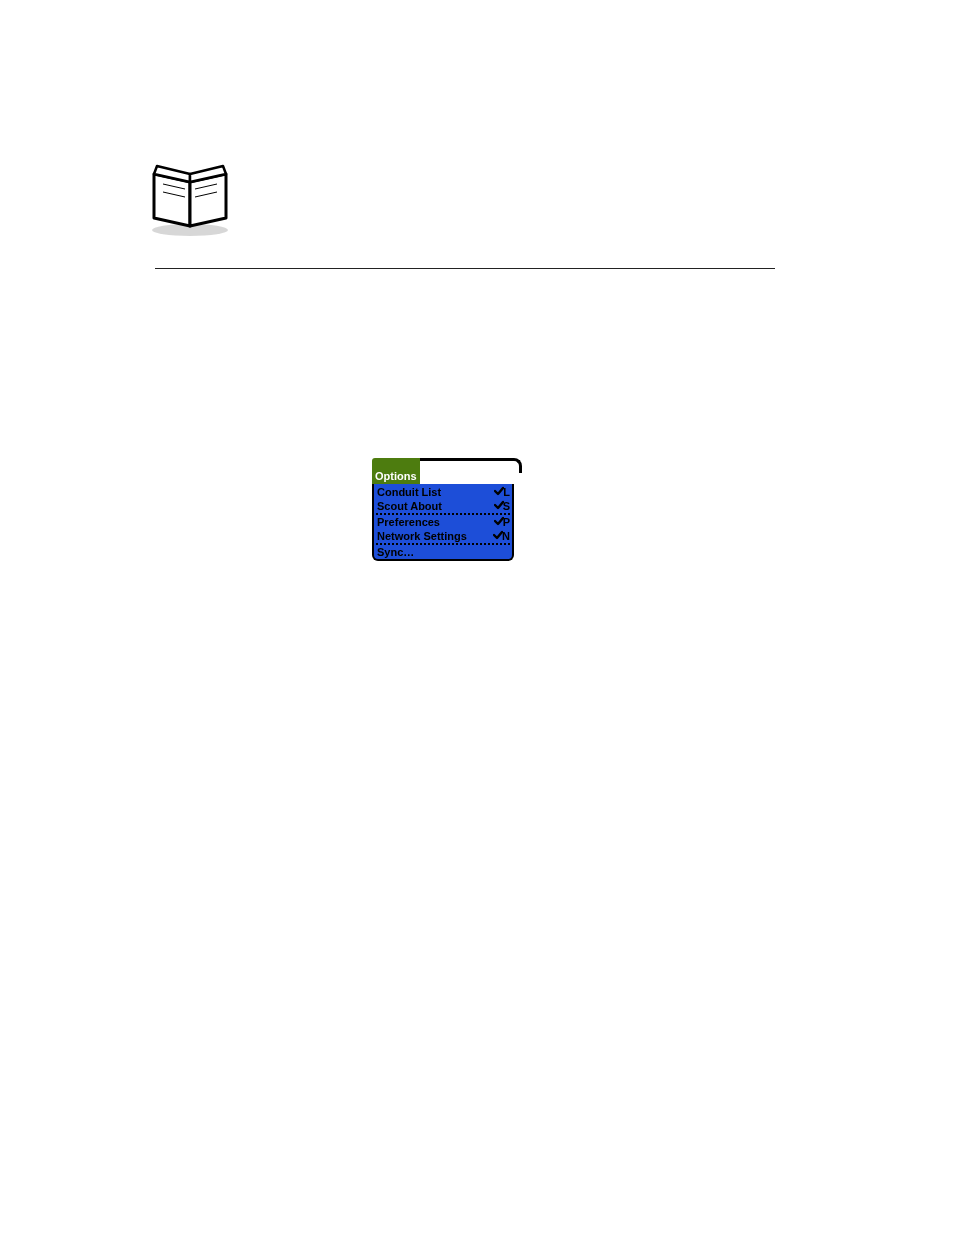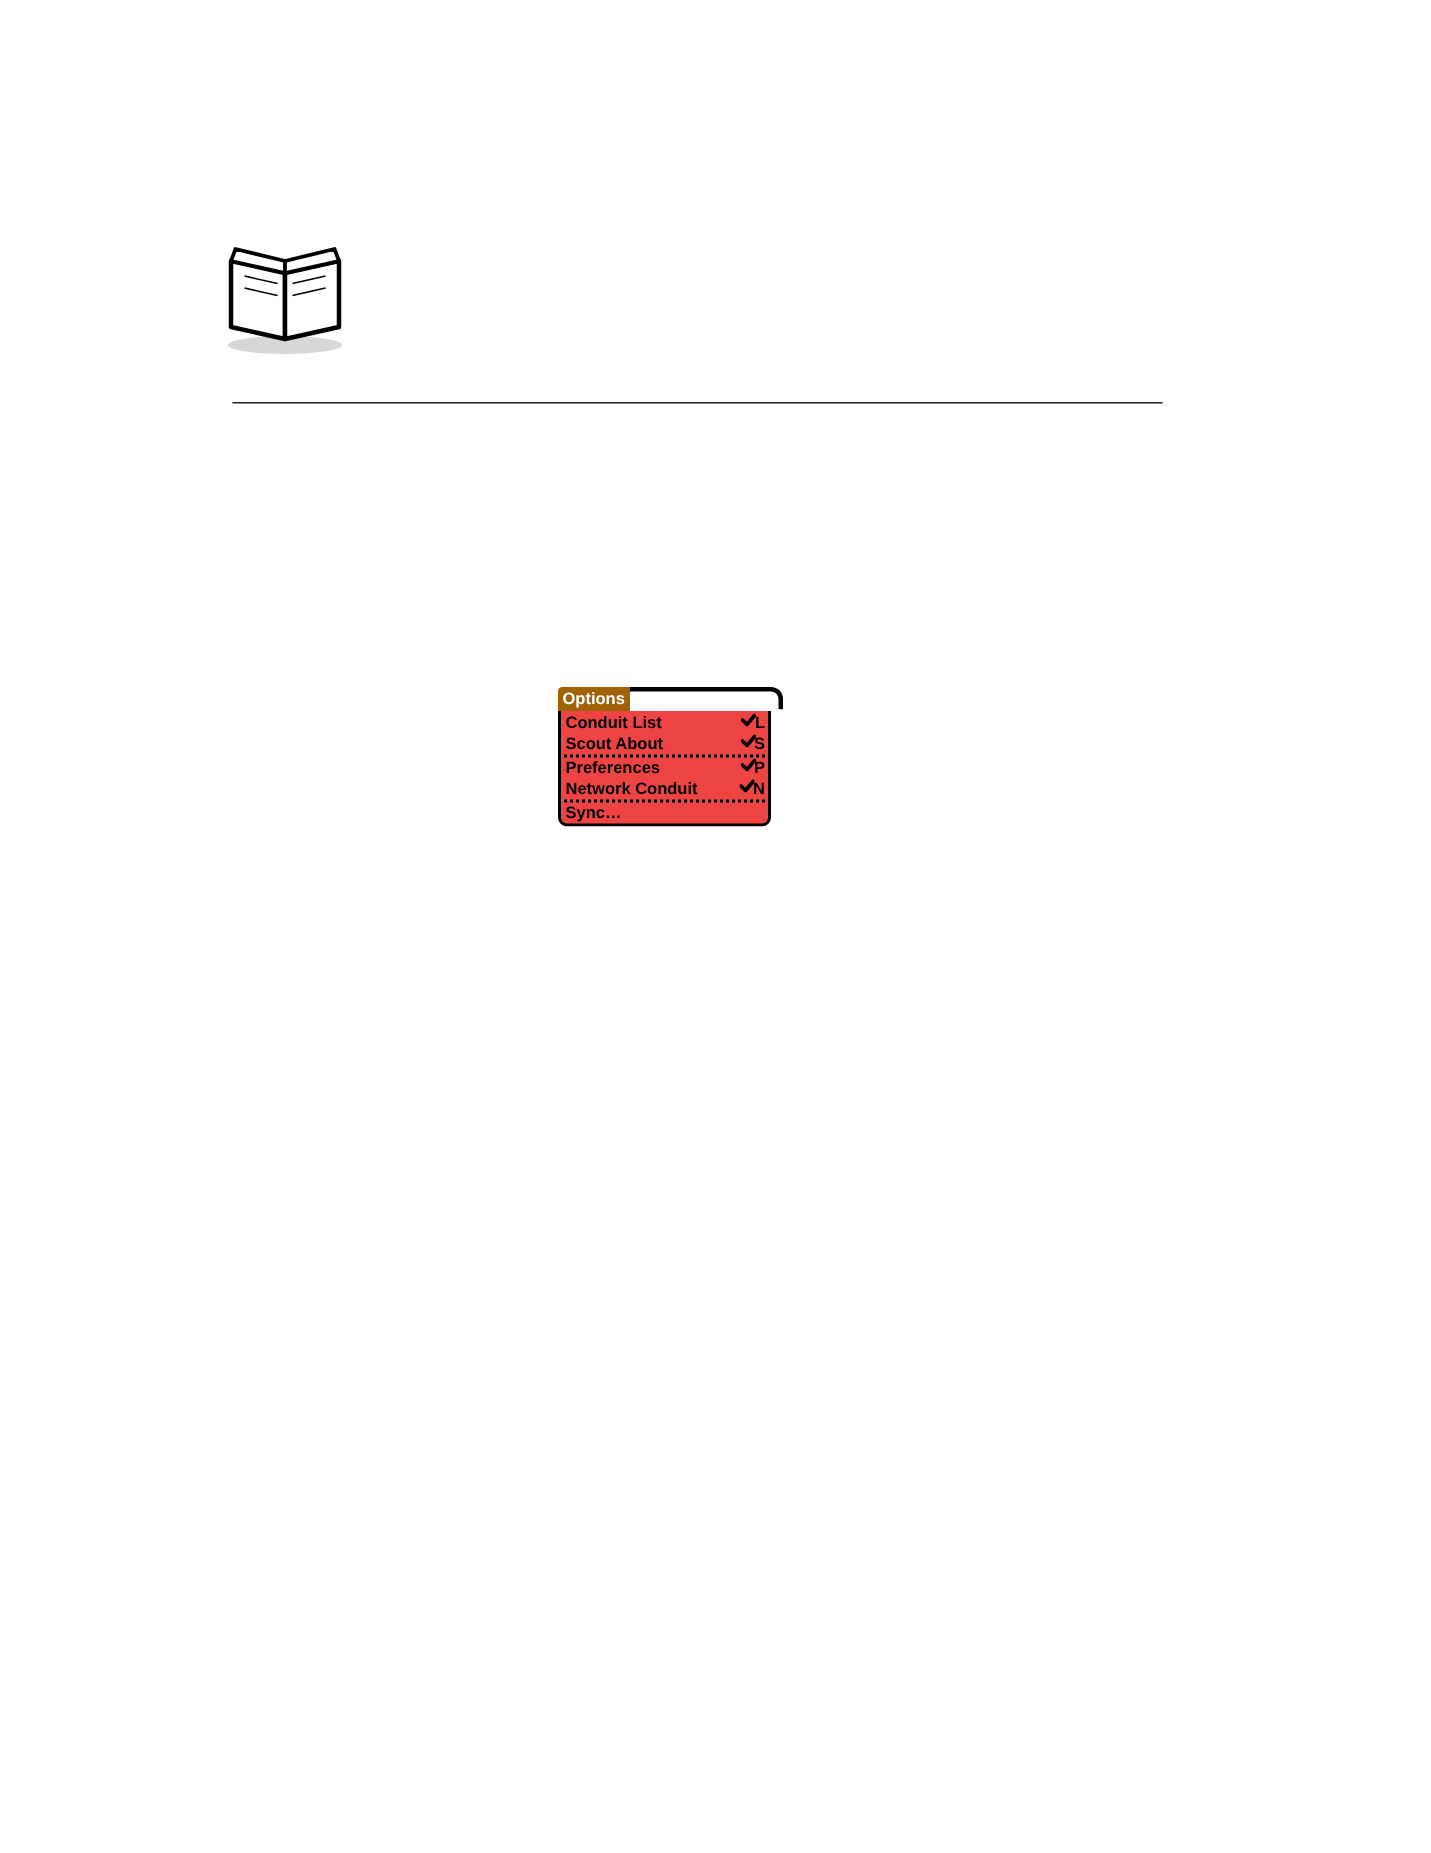--- a/index.html
+++ b/index.html
@@ -39,39 +39,39 @@
     width: 150px;
     font-family: Verdana, Geneva, Tahoma, sans-serif;
     font-weight: 700;
     font-size: 11px;
   }
   .menu .titlebar {
     display: flex;
     width: 100%;
   }
   .menu .title-tab {
-    background: #a16207;
+    background: #4d7c0f;
     color: #fff;
-    padding: 2px 3px 2px 3px;
+    padding: 12px 3px 2px 3px;
     border-radius: 3px 0 0 0;
   }
   .menu .title-rest {
     flex: 1;
     border-top: 3px solid #000;
     border-right: 3px solid #000;
     background: #fff;
     border-radius: 0 8px 0 0;
     height: 12px;
   }
   .menu .body {
     border-left: 2px solid #000;
     border-right: 2px solid #000;
     border-bottom: 2px solid #000;
     border-radius: 0 0 6px 6px;
-    background: #ef4444;
+    background: #1d4ed8;
     width: 138px;
     margin-left: 0;
     padding: 1px 0 0 0;
   }
   .menu .item {
     display: flex;
     justify-content: space-between;
     align-items: center;
     padding: 0 2px 0 3px;
     line-height: 14px;
@@ -157,21 +157,21 @@
         <span class="tick">
           <svg width="10" height="10" viewBox="0 0 10 10">
                 <path d="M1 5 L4 8 L9 2" fill="none" stroke="#000" stroke-width="2.4" stroke-linecap="round" stroke-linejoin="round"></path>
               </svg>
         </span>
         <span class="letter">P</span>
       </span>
     </div>
 
     <div class="item">
-      <span class="left">Network Conduit</span>
+      <span class="left">Network Settings</span>
       <span class="sc">
         <span class="tick">
           <svg width="10" height="10" viewBox="0 0 10 10">
                 <path d="M1 5 L4 8 L9 2" fill="none" stroke="#000" stroke-width="2.4" stroke-linecap="round" stroke-linejoin="round"></path>
               </svg>
         </span>
         <span class="letter">N</span>
       </span>
     </div>
 

